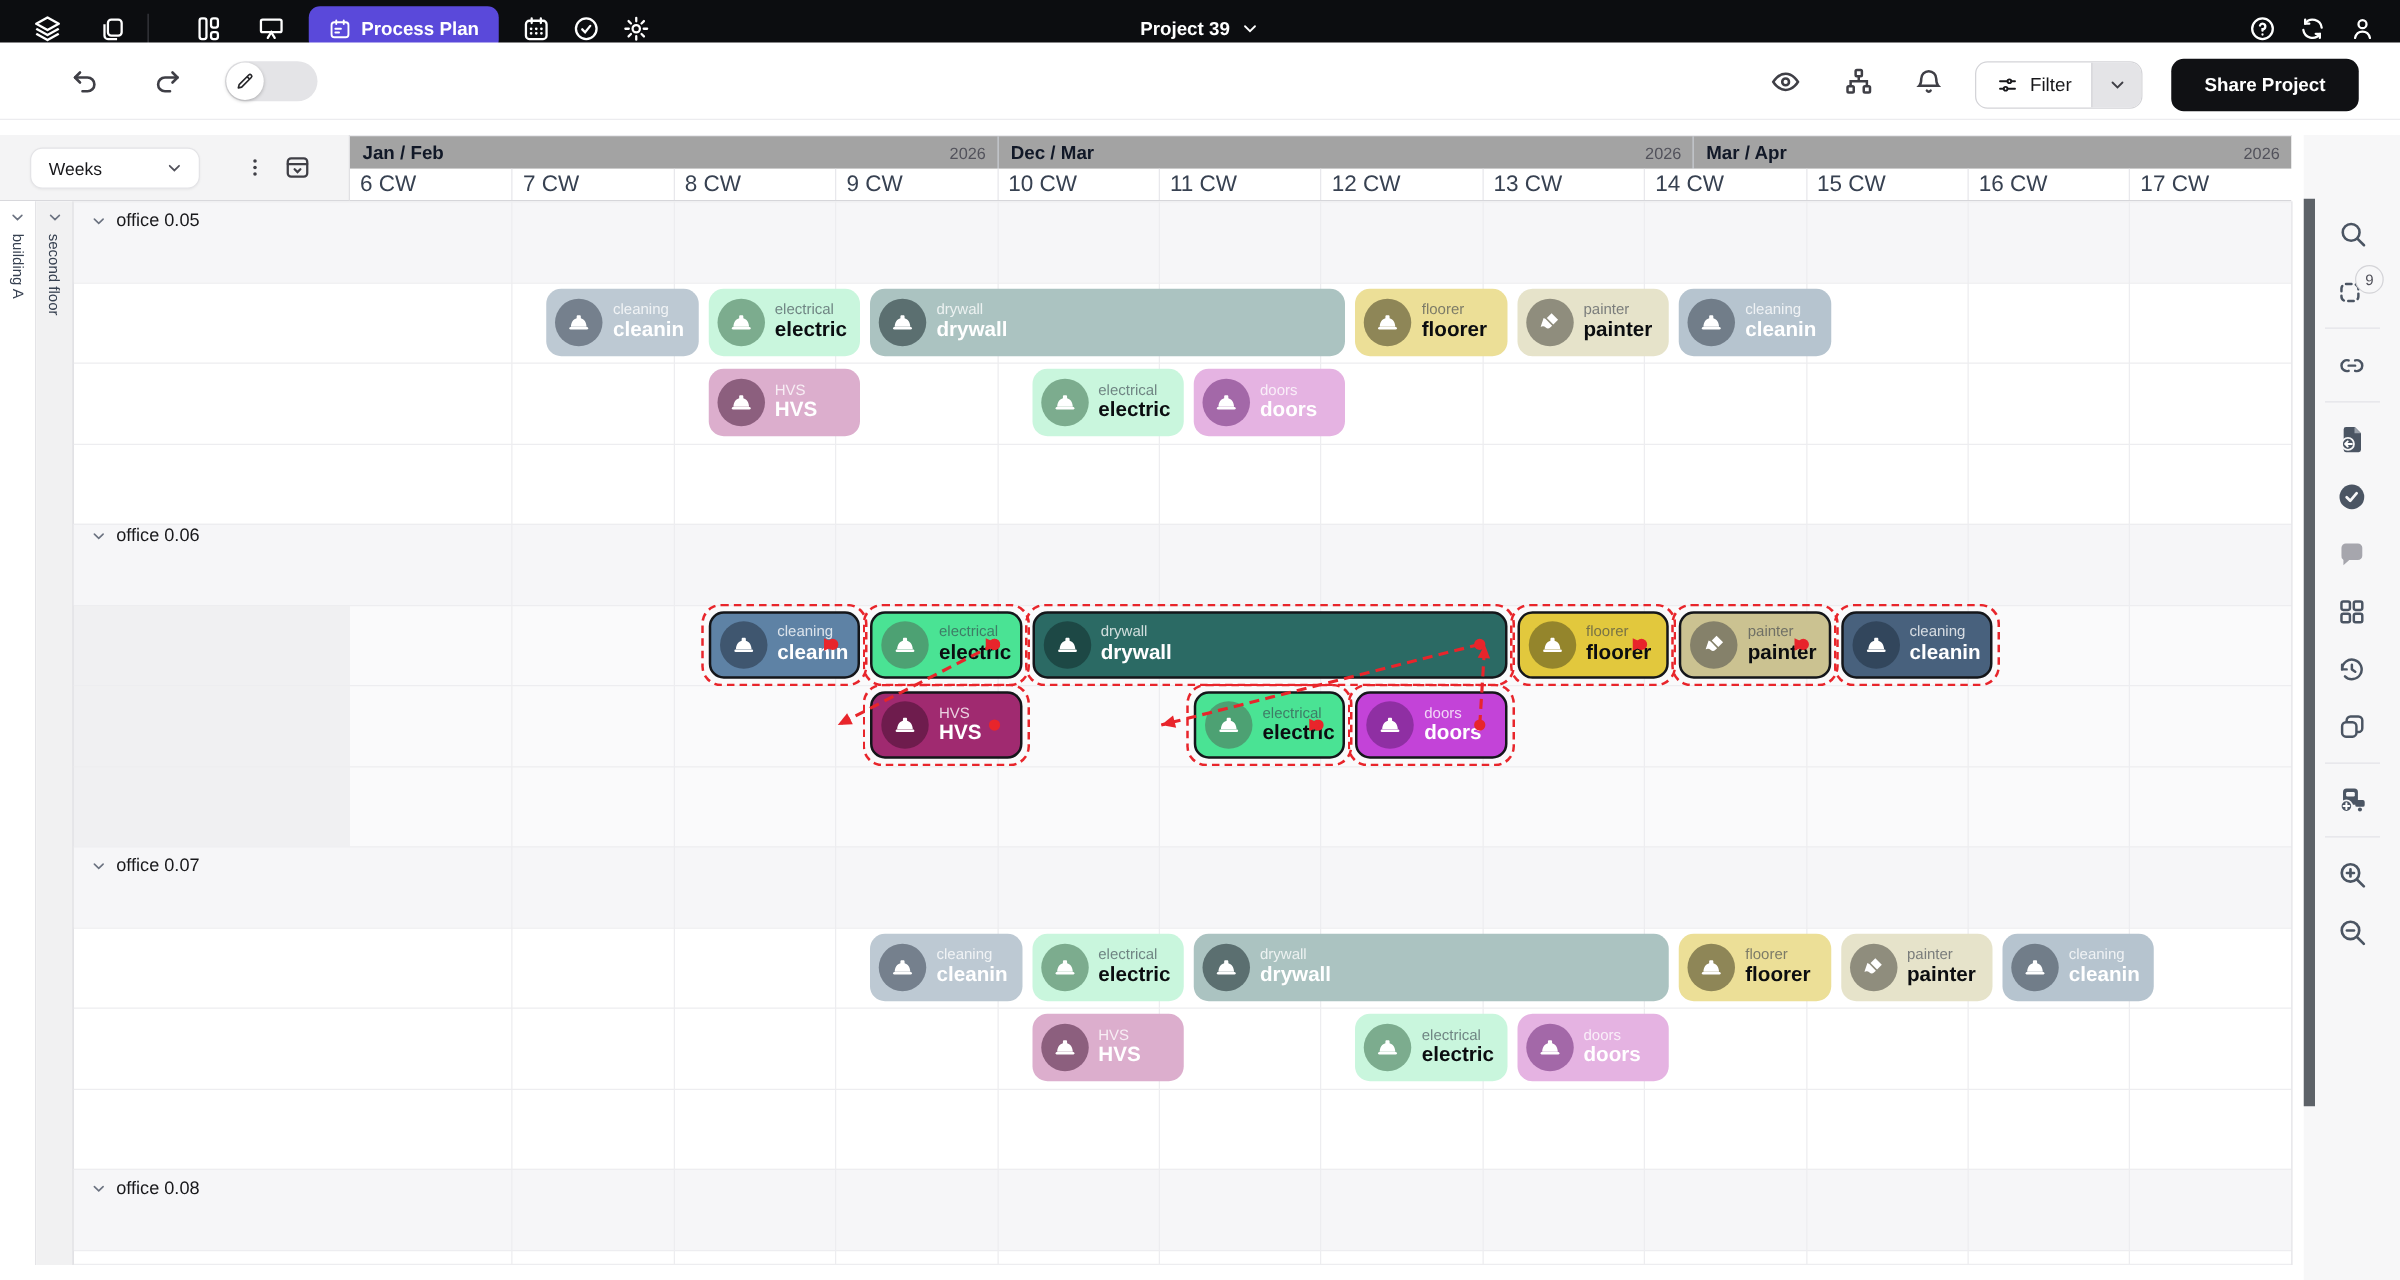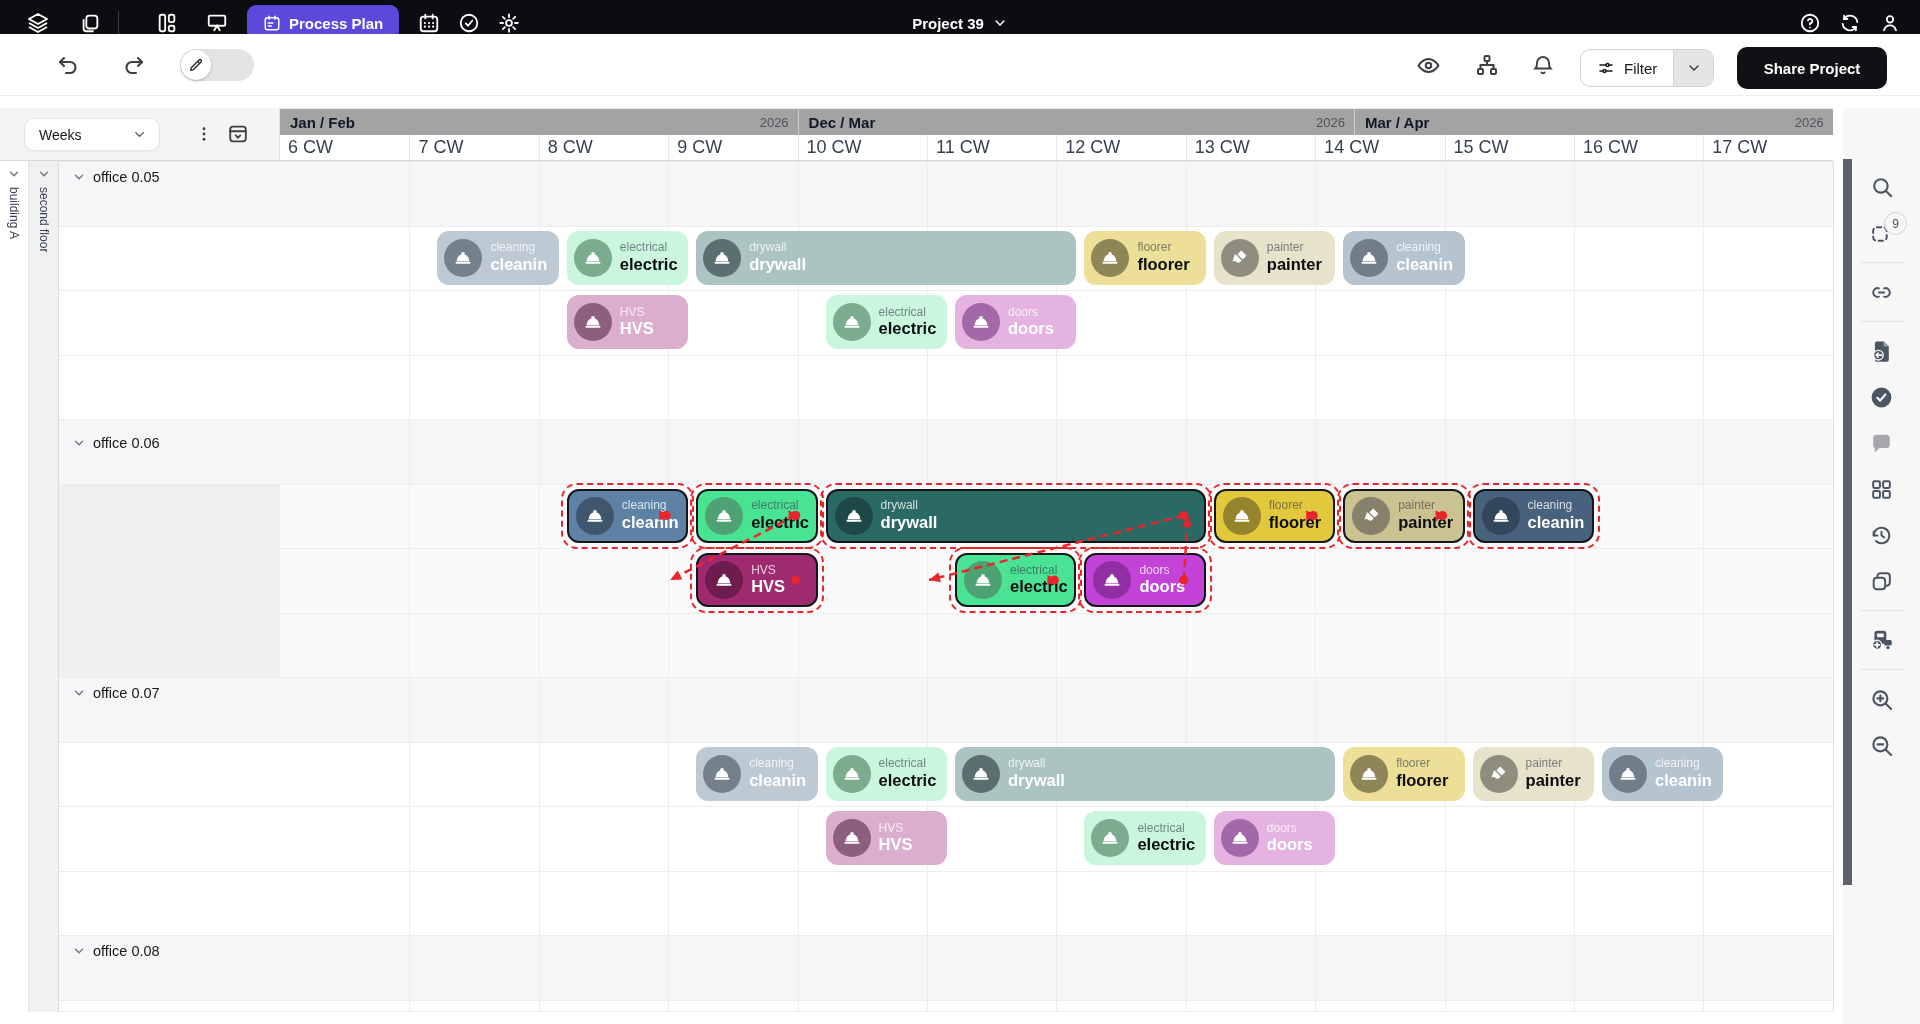--- a/index.html
+++ b/index.html
@@ -326,21 +326,21 @@
       <div class="group-hdr-band" style="top:0px"></div>
       <div class="group-label" style="top:8px">
         <svg width="14" height="14" viewBox="0 0 24 24" fill="none" stroke="currentColor" stroke-width="2.2" stroke-linecap="round">
           <path d="m6 9 6 6 6-6"></path>
         </svg>
         <span>office 0.05</span>
       </div>
       <div class="group-sel-label" style="top:258px"></div>
       <div class="group-sel-chart" style="top:258px"></div>
       <div class="group-hdr-band" style="top:258px"></div>
-      <div class="group-label" style="top:274px">
+      <div class="group-label" style="top:260px">
         <svg width="14" height="14" viewBox="0 0 24 24" fill="none" stroke="currentColor" stroke-width="2.2" stroke-linecap="round">
           <path d="m6 9 6 6 6-6"></path>
         </svg>
         <span>office 0.06</span>
       </div>
       <div class="group-hdr-band" style="top:516px"></div>
       <div class="group-label" style="top:524px">
         <svg width="14" height="14" viewBox="0 0 24 24" fill="none" stroke="currentColor" stroke-width="2.2" stroke-linecap="round">
           <path d="m6 9 6 6 6-6"></path>
         </svg>

